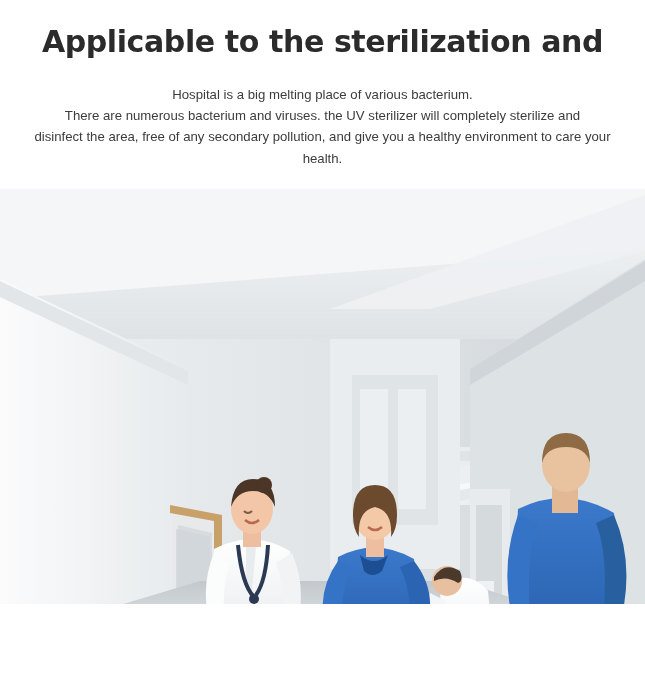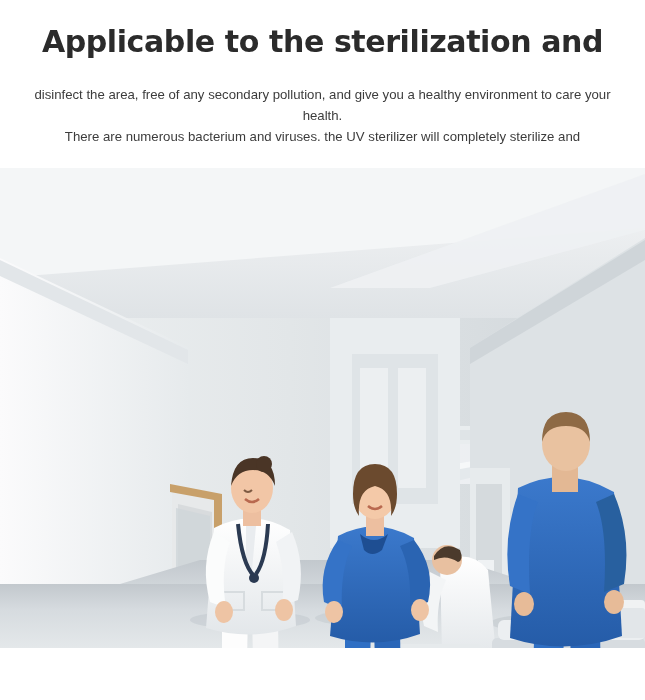--- a/index.html
+++ b/index.html
@@ -5,21 +5,21 @@
   * { box-sizing: border-box; margin: 0; padding: 0; }
   html, body {
     width: 645px;
     height: 700px;
     background: #ffffff;
     font-family: "Liberation Sans", sans-serif;
     overflow: hidden;
   }
   .page {
     width: 645px;
-    height: 700px;
+    height: 604px;
     background: #ffffff;
     position: relative;
     display: flex;
     flex-direction: column;
   }
   .text-block {
     padding: 22px 10px 0 10px;
     text-align: center;
   }
   .headline {
@@ -53,22 +53,23 @@
 </head>
 <body>
 
 <div class="page">
 
   <div class="text-block">
     <h1 class="headline">
       <span class="line">Applicable to the sterilization and</span>
     </h1>
     <div class="subtext">
+      <span class="line">Hospital is a big melting place of various bacterium.</span>
+      <span class="line">There are numerous bacterium and viruses. the UV sterilizer will completely sterilize and</span>
       <span class="line">disinfect the area, free of any secondary pollution, and give you a healthy environment to care your health.</span>
-      <span class="line">There are numerous bacterium and viruses. the UV sterilizer will completely sterilize and</span>
     </div>
   </div>
 
   <div class="hero">
     <svg viewBox="0 0 645 480" xmlns="http://www.w3.org/2000/svg">
       <defs>
         <linearGradient id="floorGrad" x1="0" y1="0" x2="0" y2="1">
           <stop offset="0%" stop-color="#c2c8cd"></stop>
           <stop offset="40%" stop-color="#d6dbdf"></stop>
           <stop offset="100%" stop-color="#e4e8ea"></stop>

